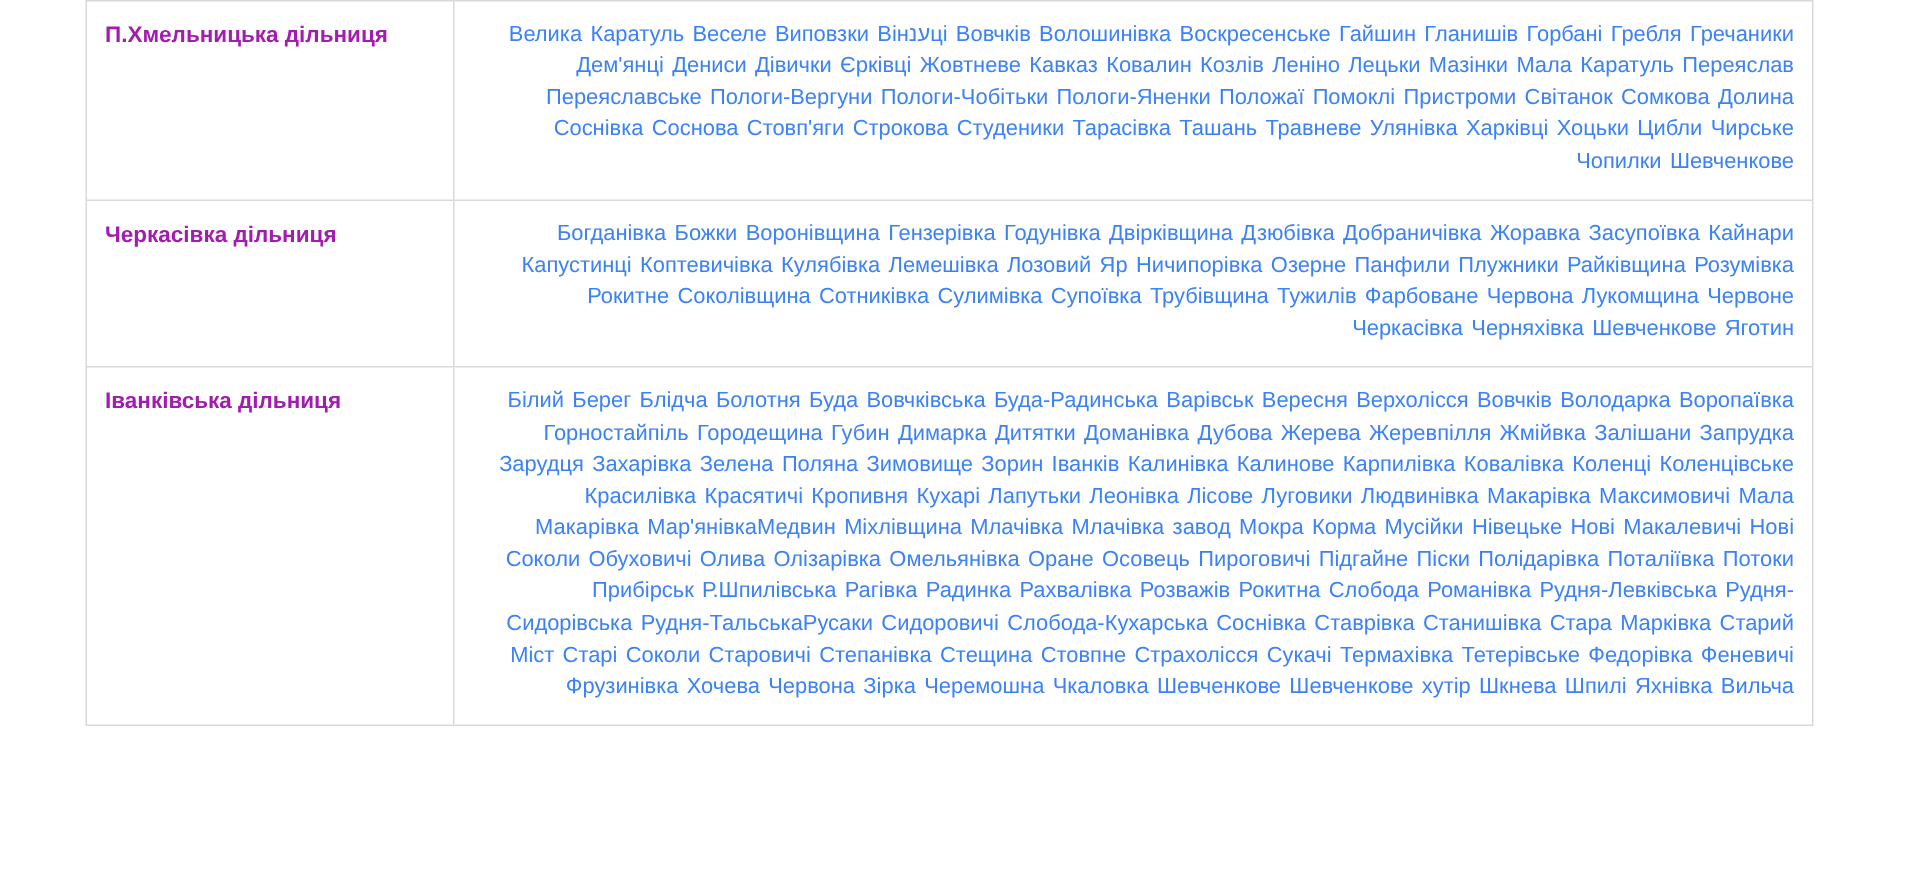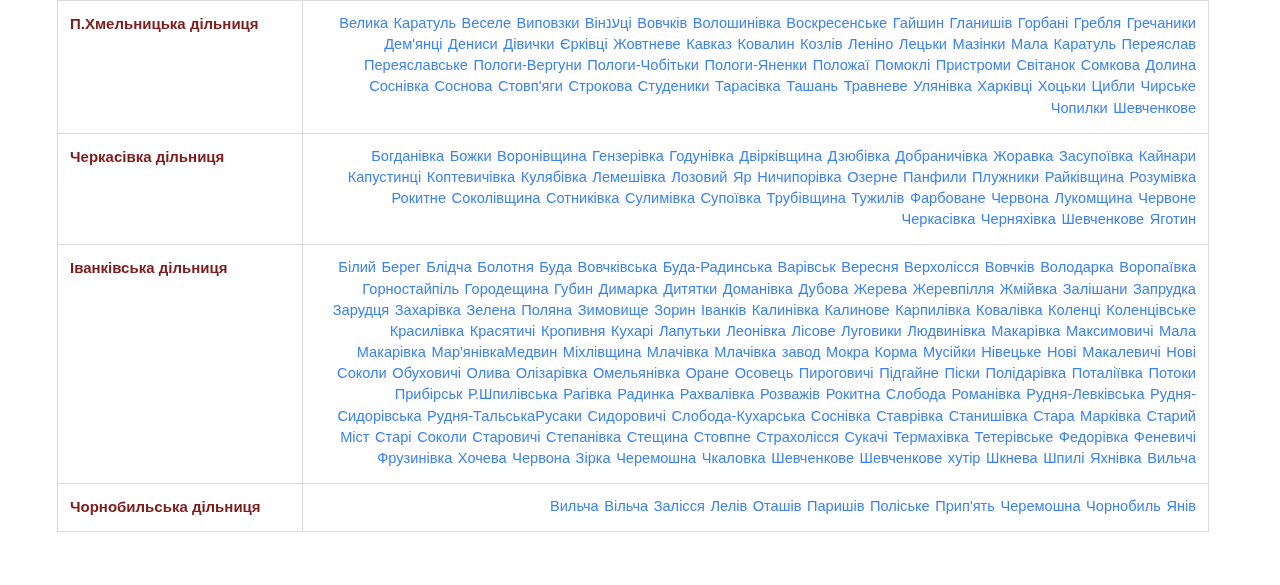--- a/index.html
+++ b/index.html
@@ -34,21 +34,21 @@
     vertical-align: top;
     padding: 12px 12px 14px 12px;
     border-right: 1px solid #d9d9d9;
     border-left: 1px solid #d9d9d9;
   }
   td.name-cell {
     width: 220px;
     font-weight: bold;
     font-size: 15px;
     line-height: 1.42;
-    color: #7f1d1d;
+    color: #a21caf;
     padding-left: 12px;
     border-left: none;
   }
   td.villages-cell {
     font-size: 14.6px;
     line-height: 1.45;
     color: #3b82f6;
     border-right: none;
     padding-left: 13px;
     padding-right: 14px;
@@ -68,19 +68,15 @@
         <td class="villages-cell">Велика Каратуль Веселе Виповзки Вінענці Вовчків Волошинівка Воскресенське Гайшин Гланишів Горбані Гребля Гречаники Дем'янці Дениси Дівички Єрківці Жовтневе Кавказ Ковалин Козлів Леніно Лецьки Мазінки Мала Каратуль Переяслав Переяславське Пологи-Вергуни Пологи-Чобітьки Пологи-Яненки Положаї Помоклі Пристроми Світанок Сомкова Долина Соснівка Соснова Стовп'яги Строкова Студеники Тарасівка Ташань Травневе Улянівка Харківці Хоцьки Цибли Чирське Чопилки Шевченкове</td>
       </tr>
       <tr>
         <td class="name-cell">Черкасівка дільниця</td>
         <td class="villages-cell">Богданівка Божки Воронівщина Гензерівка Годунівка Двірківщина Дзюбівка Добраничівка Жоравка Засупоївка Кайнари Капустинці Коптевичівка Кулябівка Лемешівка Лозовий Яр Ничипорівка Озерне Панфили Плужники Райківщина Розумівка Рокитне Соколівщина Сотниківка Сулимівка Супоївка Трубівщина Тужилів Фарбоване Червона Лукомщина Червоне Черкасівка Черняхівка Шевченкове Яготин</td>
       </tr>
       <tr>
         <td class="name-cell">Іванківська дільниця</td>
         <td class="villages-cell">Білий Берег Блідча Болотня Буда Вовчківська Буда-Радинська Варівськ Вересня Верхолісся Вовчків Володарка Воропаївка Горностайпіль Городещина Губин Димарка Дитятки Доманівка Дубова Жерева Жеревпілля Жмійвка Залішани Запрудка Зарудця Захарівка Зелена Поляна Зимовище Зорин Іванків Калинівка Калинове Карпилівка Ковалівка Коленці Коленцівське Красилівка Красятичі Кропивня Кухарі Лапутьки Леонівка Лісове Луговики Людвинівка Макарівка Максимовичі Мала Макарівка Мар'янівкаМедвин Міхлівщина Млачівка Млачівка завод Мокра Корма Мусійки Нівецьке Нові Макалевичі Нові Соколи Обуховичі Олива Олізарівка Омельянівка Оране Осовець Пироговичі Підгайне Піски Полідарівка Поталіївка Потоки Прибірськ Р.Шпилівська Рагівка Радинка Рахвалівка Розважів Рокитна Слобода Романівка Рудня-Левківська Рудня-Сидорівська Рудня-ТальськаРусаки Сидоровичі Слобода-Кухарська Соснівка Ставрівка Станишівка Стара Марківка Старий Міст Старі Соколи Старовичі Степанівка Стещина Стовпне Страхолісся Сукачі Термахівка Тетерівське Федорівка Феневичі Фрузинівка Хочева Червона Зірка Черемошна Чкаловка Шевченкове Шевченкове хутір Шкнева Шпилі Яхнівка Вильча</td>
       </tr>
-      <tr>
-        <td class="name-cell">Чорнобильська дільниця</td>
-        <td class="villages-cell">Вильча Вільча Залісся Лелів Оташів Паришів Поліське Прип'ять Черемошна Чорнобиль Янів</td>
-      </tr>
     </tbody>
   </table>
 </div>
 
 </body></html>

